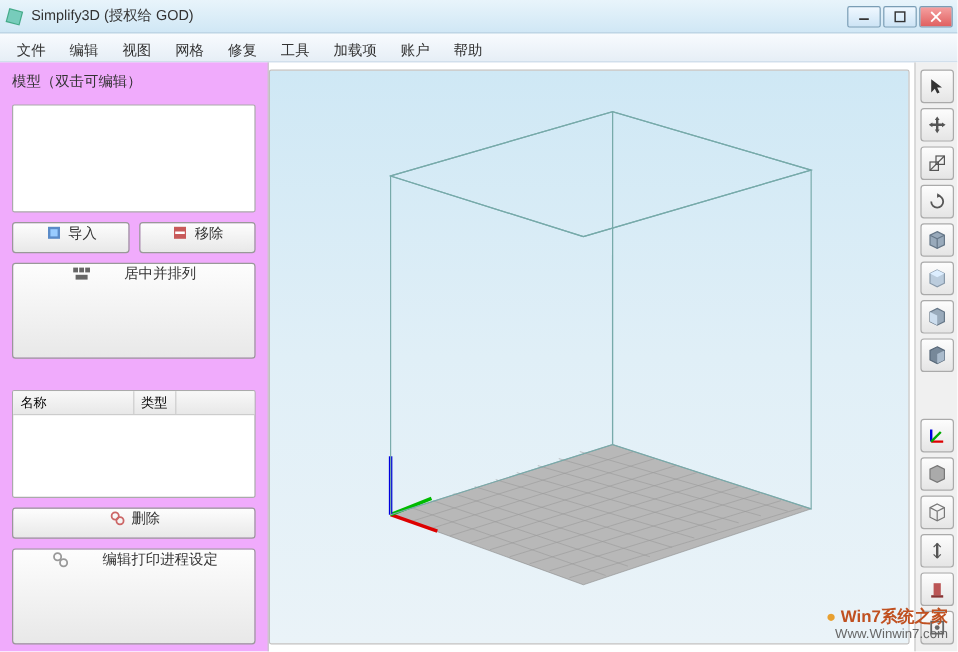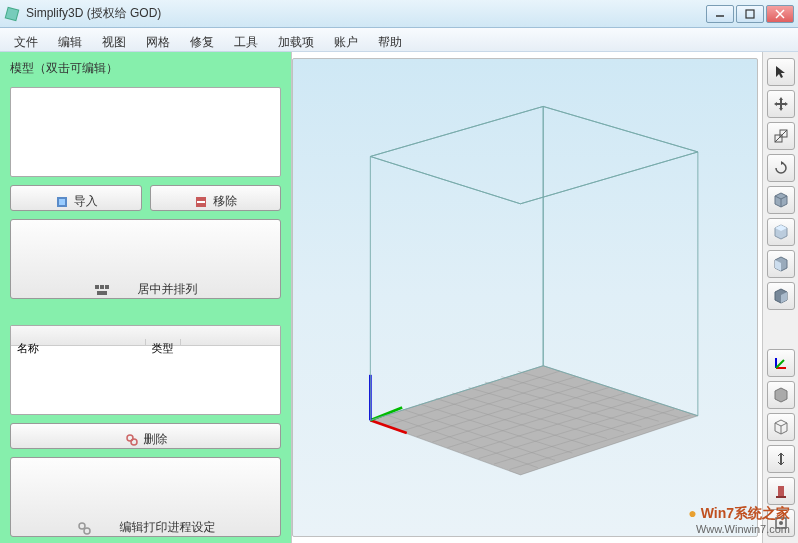--- a/index.html
+++ b/index.html
@@ -10,34 +10,34 @@
 .titlebar .title { font-size: 12px; color: #333; flex: 1; }
 .win-btns { display: flex; gap: 2px; }
 .win-btn { width: 28px; height: 18px; border: 1px solid #7a9db5; border-radius: 2px; background: linear-gradient(#f0f8ff, #cde4f5); display: flex; align-items: center; justify-content: center; font-size: 10px; cursor: pointer; }
 .win-btn.close { background: linear-gradient(#f5a0a0, #e06060); color: #fff; }
 
 .menubar { height: 24px; background: linear-gradient(#f8fbfe, #e6eef6); border-bottom: 1px solid #c8d8e8; display: flex; align-items: flex-end; padding: 0 4px; }
 .menu-item { font-size: 12px; color: #333; padding: 0 10px; cursor: pointer; }
 
 .body-area { display: flex; height: calc(100% - 52px); }
 
-.sidebar { width: 292px; background: #86efac; border-right: 1px solid #c8c8c8; padding: 6px 10px; display: flex; flex-direction: column; gap: 8px; }
+.sidebar { width: 224px; background: #f0abfc; border-right: 1px solid #c8c8c8; padding: 6px 10px; display: flex; flex-direction: column; gap: 8px; }
 
 .panel-label { font-size: 12px; color: #333; padding: 2px 0; }
 
 .listbox { background: #fff; border: 1px solid #aaa; border-radius: 2px; }
 .models-list { height: 90px; }
 .process-list { height: 90px; }
 
 .btn-row { display: flex; gap: 8px; }
-.btn { flex: 1; height: 26px; background: linear-gradient(#fdfdfd, #e8e8e8); border: 1px solid #999; border-radius: 3px; font-size: 12px; color: #333; display: flex; align-items: flex-end; justify-content: center; gap: 4px; cursor: pointer; }
+.btn { flex: 1; height: 26px; background: linear-gradient(#fdfdfd, #e8e8e8); border: 1px solid #999; border-radius: 3px; font-size: 12px; color: #333; display: flex; align-items: flex-start; justify-content: center; gap: 4px; cursor: pointer; }
 .btn-wide { width: 100%; gap: 28px; }
 
 .proc-header { display: flex; background: linear-gradient(#f8f8f8, #e8e8e8); border-bottom: 1px solid #ccc; height: 20px; }
-.proc-col { font-size: 11px; padding: 2px 6px; border-right: 1px solid #ccc; margin-top: 13px; }
+.proc-col { font-size: 11px; padding: 2px 6px; border-right: 1px solid #ccc; }
 .proc-col:first-child { width: 50%; }
 
 .viewport { flex: 1; position: relative; background: linear-gradient(#cfe8f5 0%, #e0eff7 50%, #eaf3f8 100%); margin: 6px 4px 6px 0; border: 1px solid #c0c0c0; border-radius: 2px; overflow: hidden; }
 .cube-svg { position: absolute; left: 0; top: 0; width: 100%; height: 100%; }
 
 .toolbar-right { width: 36px; background: #f0f0f0; border-left: 1px solid #c8c8c8; display: flex; flex-direction: column; align-items: center; padding: 6px 2px; gap: 4px; }
 .tool-btn { width: 28px; height: 28px; background: linear-gradient(#fdfdfd, #e5e5e5); border: 1px solid #aaa; border-radius: 3px; display: flex; align-items: center; justify-content: center; cursor: pointer; }
 
 .icon16 { width: 16px; height: 16px; display: inline-block; }
 

